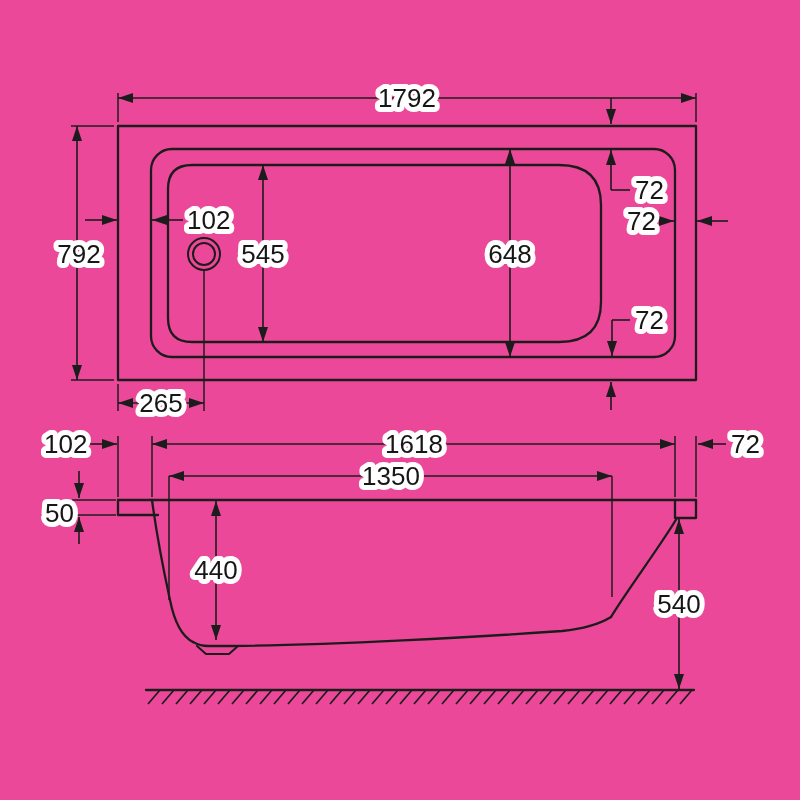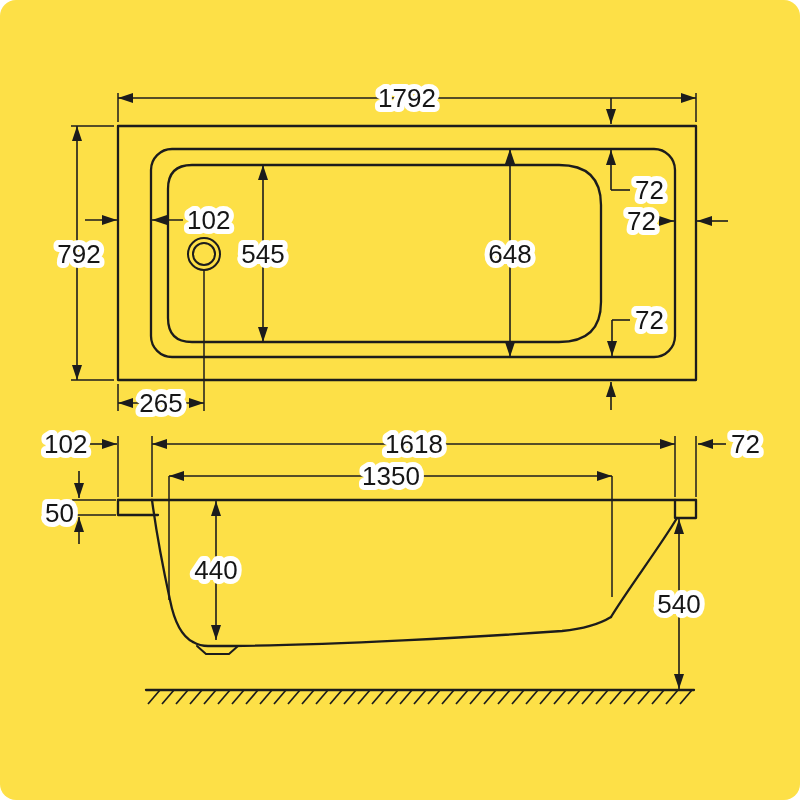--- a/index.html
+++ b/index.html
@@ -1,16 +1,16 @@
 <!DOCTYPE html>
 <html><head>
 <meta charset="utf-8">
 <style>
   html,body{margin:0;padding:0;background:#ffffff;}
-  .stage{width:800px;height:800px;background:#fde047;position:relative;overflow:hidden;border-radius:16px;}
+  .stage{width:800px;height:800px;background:#ec4899;position:relative;overflow:hidden;}
   svg{display:block;}
   .obj{stroke:#1c1c1c;stroke-width:2.3;fill:none;stroke-linecap:round;stroke-linejoin:round;}
   .obj-thin{stroke:#1c1c1c;stroke-width:2;fill:none;stroke-linecap:round;}
   .dim{stroke:#1c1c1c;stroke-width:1.6;fill:none;stroke-linecap:butt;}
   .ext{stroke:#1c1c1c;stroke-width:1.5;fill:none;stroke-linecap:butt;}
   .hatch{stroke:#1c1c1c;stroke-width:1.7;}
   .dim-label{
     font-family:"Liberation Sans","DejaVu Sans",sans-serif;
     font-size:26px;
     fill:#161616;

